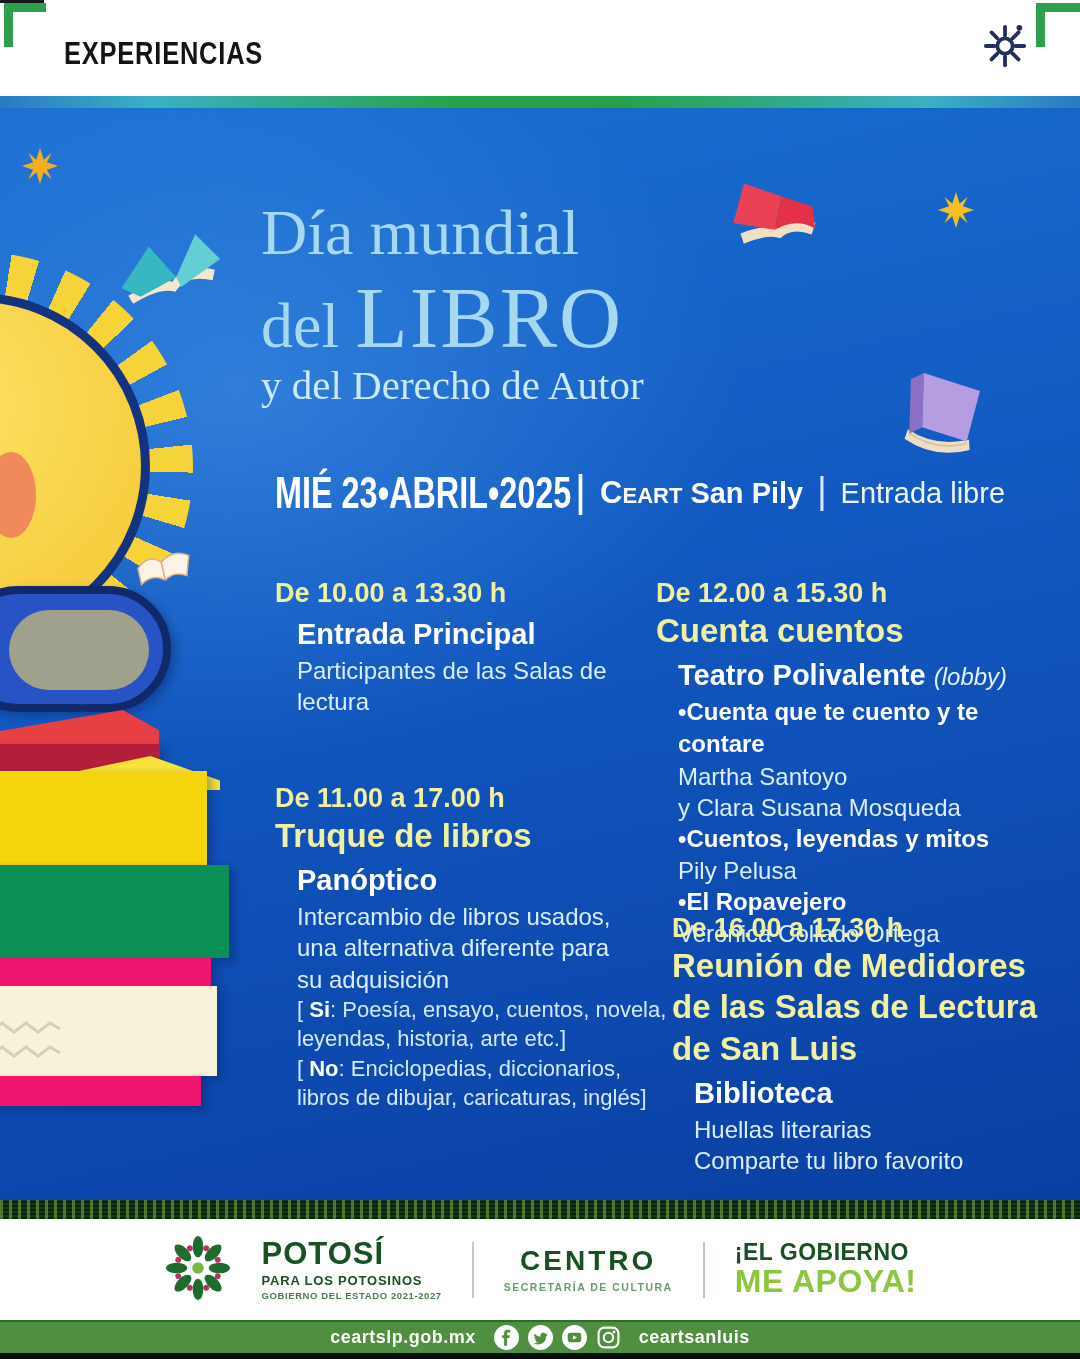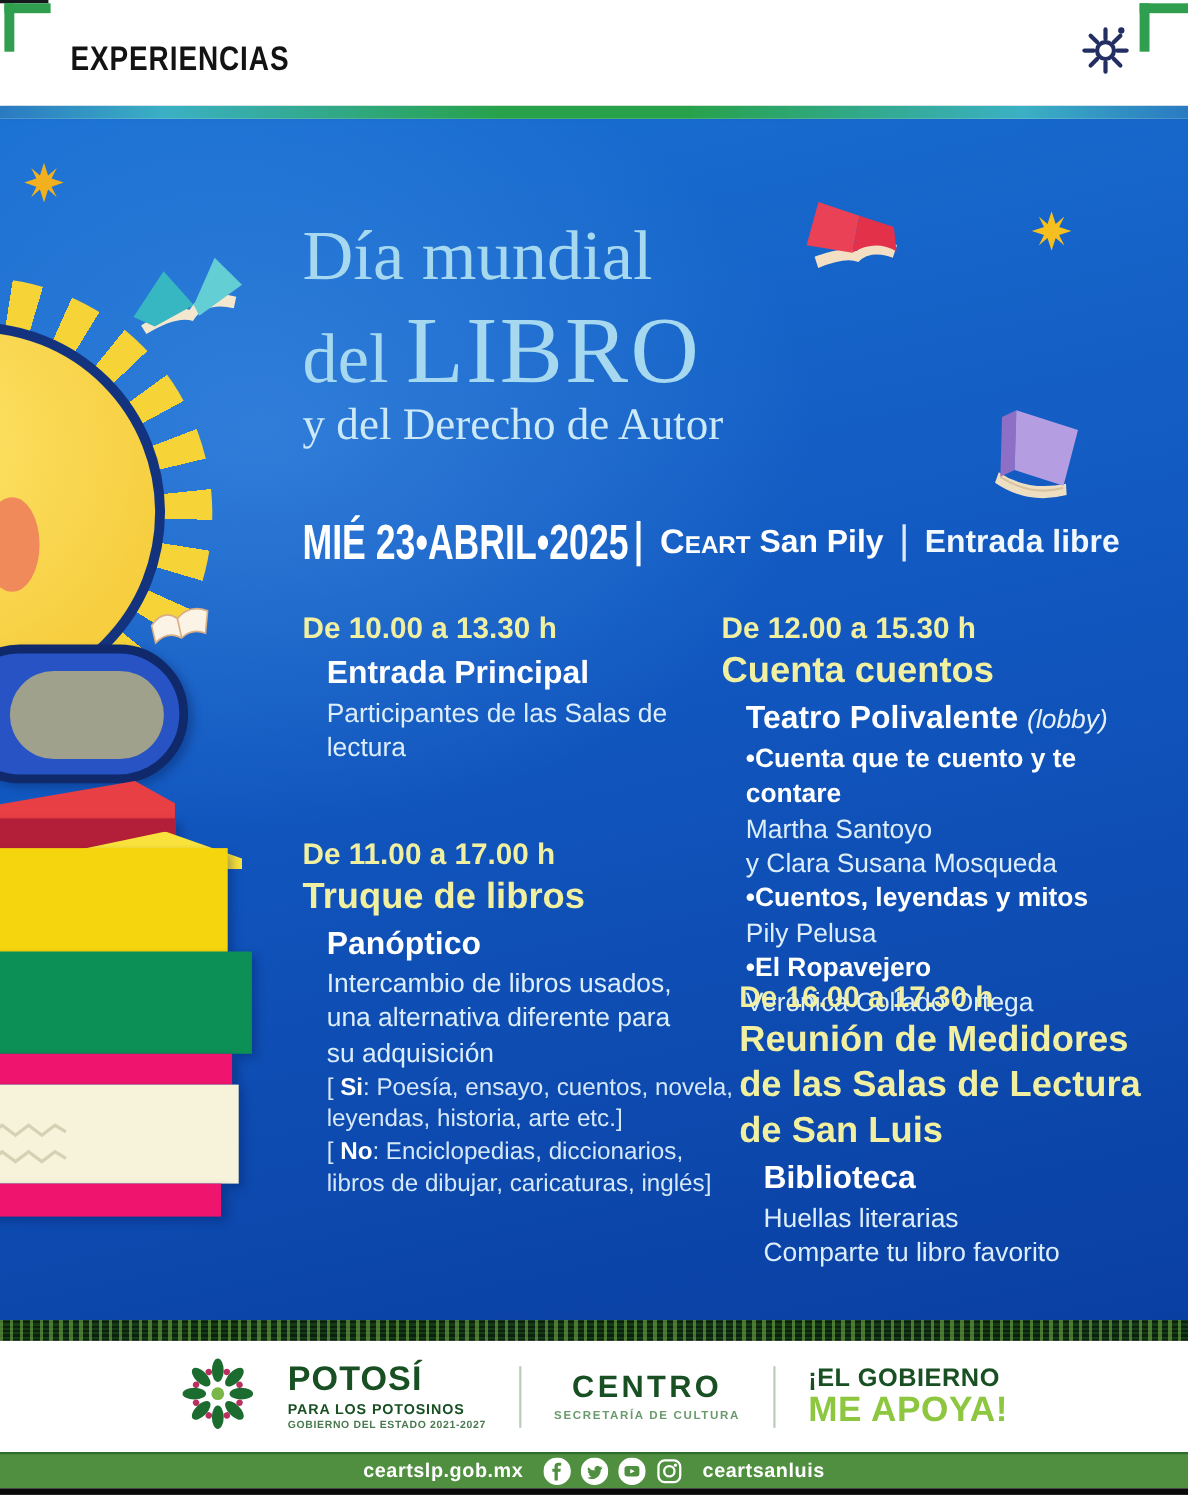--- a/index.html
+++ b/index.html
@@ -29,38 +29,38 @@
 
   
   .poster{position:absolute;left:0;top:108px;width:1080px;height:1092px;overflow:hidden;
      background:
        radial-gradient(ellipse 720px 520px at 22% 26%, rgba(98,175,250,0.35), rgba(98,175,250,0) 70%),
        linear-gradient(168deg,#1a70d2 0%,#1157bf 48%,#0a3fa2 100%);}
 
   .abs{position:absolute;}
 
   
-  .title-block{position:absolute;left:275px;top:92px;font-family:"Liberation Serif",serif;}
+  .title-block{position:absolute;left:261px;top:92px;font-family:"Liberation Serif",serif;}
   .t1{font-size:64px;line-height:1.02;color:#a6d9f0;}
   .t2{font-size:64px;line-height:1.0;color:#a6d9f0;margin-top:10px;}
   .t2 .big{font-size:86px;letter-spacing:2px;}
   .t3{font-size:41px;color:#cbe9f7;}
 
   
   .date-bar{position:absolute;left:275px;top:358px;display:flex;align-items:center;color:#ffffff;white-space:nowrap;}
   .date-main{font-size:45px;font-weight:800;transform:scaleX(0.72);transform-origin:left center;
      display:inline-block;margin-right:-112px;}
   .date-sep1{font-size:44px;font-weight:400;margin:0 14px 4px 0;}
   .date-sep2{font-size:36px;font-weight:300;margin:0 14px 4px 14px;color:#dceaf8;}
   .venue-main{font-variant:small-caps;font-weight:800;font-size:31px;}
   .venue-rest{font-weight:800;font-size:29px;margin-left:8px;}
-  .admission{font-size:29px;font-weight:700;color:#f0f7fd;}
-
-  
-  .event{position:absolute;width:400px;}
+  .admission{font-size:29px;font-weight:400;color:#f0f7fd;}
+
+  
+  .event{position:absolute;width:400px;margin-top:22px;}
   .ev-time{font-size:27px;font-weight:800;color:#f1f0a0;}
   .ev-title{font-size:33px;font-weight:800;color:#f1f0a0;margin-top:3px;line-height:1.16;}
   .ev-place{font-size:29px;font-weight:800;color:#ffffff;margin:9px 0 4px 22px;}
   .ev-line{font-size:24px;color:#ddeefb;margin-left:22px;line-height:1.3;}
   .ev-bold{font-size:24px;font-weight:800;color:#ffffff;margin-left:22px;line-height:1.34;}
   .ev-bracket{font-size:22px;color:#d4e8f8;margin-left:22px;line-height:1.34;}
   .ev-bracket b{color:#ffffff;}
   .note{font-style:italic;font-weight:400;font-size:24px;color:#e4f1fb;}
 
   

